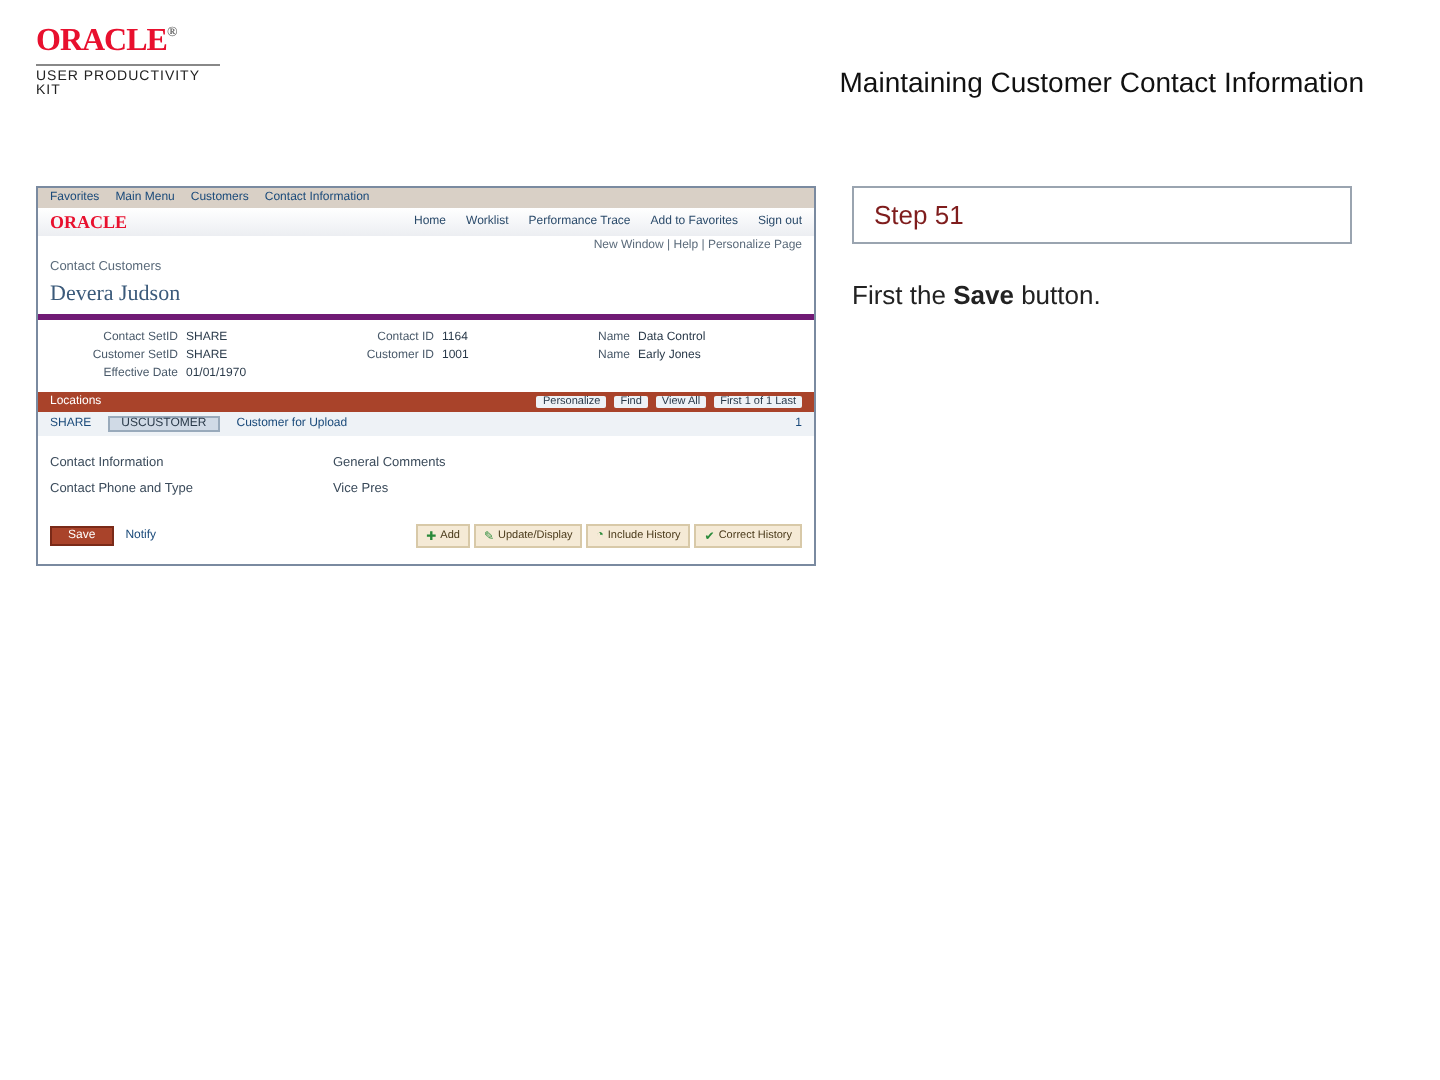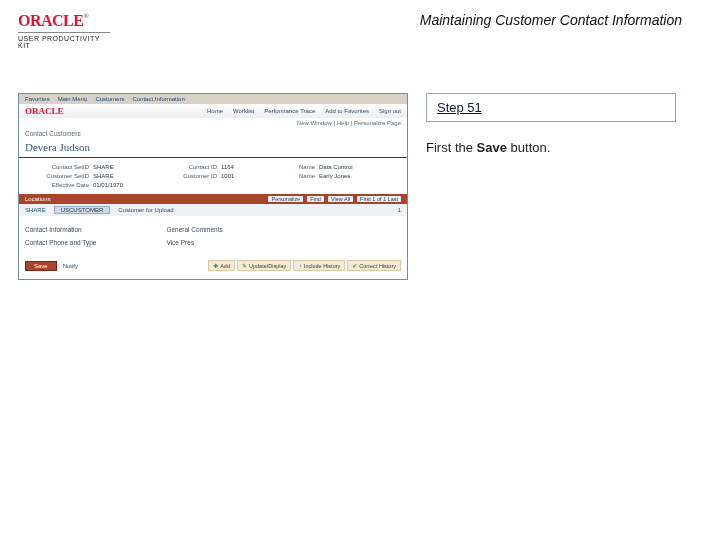--- a/index.html
+++ b/index.html
@@ -1,50 +1,50 @@
 <!DOCTYPE html>
 <html><head>
 <meta charset="utf-8">
 <style>
   * { box-sizing: border-box; margin: 0; padding: 0; }
   html, body { width: 720px; height: 540px; font-family: Arial, Helvetica, sans-serif; background: #fff; color: #222; }
   .page { width: 720px; height: 540px; position: relative; }
-  .hdr { display: flex; align-items: flex-start; padding: 12px 18px 4px 18px; }
+  .hdr { display: flex; align-items: flex-end; padding: 12px 18px 4px 18px; }
   .logo-block { width: 120px; }
   .oracle-logo { font-family: Georgia, 'Times New Roman', serif; font-weight: bold; color: #e8102e; font-size: 16px; letter-spacing: -0.5px; }
   .oracle-logo sup { font-size: 7px; vertical-align: top; color: #666; }
   .upk { font-size: 7px; letter-spacing: 0.5px; color: #222; border-top: 1px solid #888; margin-top: 2px; padding-top: 2px; width: 92px; }
-  .title { font-size: 14px; color: #111; margin-left: auto; margin-right: 20px; font-style: italic; }
+  .title { font-size: 14px; color: #111; margin-left: auto; margin-right: 20px; }
   .body-row { display: flex; padding: 40px 18px 0 18px; gap: 18px; }
   .shot { width: 390px; border: 1px solid #7a8aa0; background: #fff; font-size: 7px; color: #5a6a7a; position: relative; }
   .shot .nav { background: #d9d0c6; padding: 2px 6px; font-size: 6px; color: #1a4a7a; display: flex; gap: 8px; }
   .shot .obar { background: linear-gradient(#fff,#eceef2); display: flex; align-items: center; padding: 2px 6px; }
   .shot .obar .olab { font-family: Georgia, serif; color: #e8102e; font-weight: bold; font-size: 9px; }
   .shot .obar .menu { margin-left: auto; display: flex; gap: 10px; font-size: 6px; color: #2a4a6a; }
   .shot .meta { text-align: right; font-size: 6px; padding: 2px 6px; color: #5a6a7a; }
   .shot .crumb { padding: 2px 6px; font-size: 6.5px; color: #5a6a7a; }
-  .shot .h1 { font-family: 'Comic Sans MS', cursive; color: #3b5a7a; font-size: 11px; padding: 2px 6px 4px 6px; border-bottom: 1px solid #701a75; }
+  .shot .h1 { font-family: 'Comic Sans MS', cursive; color: #3b5a7a; font-size: 11px; padding: 2px 6px 4px 6px; border-bottom: 3px solid #701a75; }
   .shot .fields { padding: 6px 10px; display: grid; grid-template-columns: 60px 60px 60px 60px 30px 60px; row-gap: 3px; column-gap: 4px; font-size: 6px; color: #4a5a6a; }
   .shot .fields .lab { text-align: right; }
   .shot .fields .val { color: #2a3a4a; }
   .shot .secbar { background: #a9432a; color: #fff; font-size: 6px; padding: 2px 6px; display: flex; align-items: center; gap: 14px; }
   .shot .secbar .tools { margin-left: auto; display: flex; gap: 4px; align-items: center; }
   .shot .secbar .tools .chip { background: #eef2f6; color: #2a3a4a; padding: 0 3px; border-radius: 1px; font-size: 5.5px; }
   .shot .rowh { display: flex; gap: 8px; padding: 2px 6px; font-size: 6px; background: #eef2f6; color: #1a4a7a; align-items: center; }
   .shot .rowh .sel { background: #d0dae6; border: 1px solid #9ab; padding: 0 6px; color: #2a3a4a; }
   .shot .two { display: flex; gap: 70px; padding: 10px 6px 4px 6px; font-size: 6.5px; color: #3a4a5a; }
   .shot .two .col div { margin-bottom: 6px; }
   .shot .bot { display: flex; gap: 6px; align-items: center; padding: 4px 6px 8px 6px; }
   .shot .bot .save { background: #a9432a; color: #fff; font-size: 6px; padding: 1px 8px; border: 1px solid #7a2a18; }
   .shot .bot .notify { font-size: 6px; color: #1a4a7a; }
   .shot .bot .tabs { margin-left: auto; display: flex; gap: 2px; }
   .shot .bot .tab { background: #f5ead6; border: 1px solid #d8c9a8; font-size: 5.5px; color: #4a3a1a; padding: 1px 4px; display: flex; gap: 2px; align-items: center; }
   .shot .bot .tab .tick { color: #2a8a3a; font-size: 6px; }
   .instr { flex: 1; padding-top: 0px; }
-  .step { border: 1px solid #9aa4b0; padding: 6px 10px; font-size: 13px; color: #0f172a; margin-bottom: 18px; display: inline-block; min-width: 250px; text-decoration: underline; }
+  .step { border: 1px solid #9aa4b0; padding: 6px 10px; font-size: 13px; color: #7f1d1d; margin-bottom: 18px; display: inline-block; min-width: 250px; }
   .click { font-size: 13px; color: #222; }
   .click b { font-weight: bold; }
 </style>
 </head>
 <body>
 
 <div class="page">
 
   <div class="hdr">
     <div class="logo-block">

